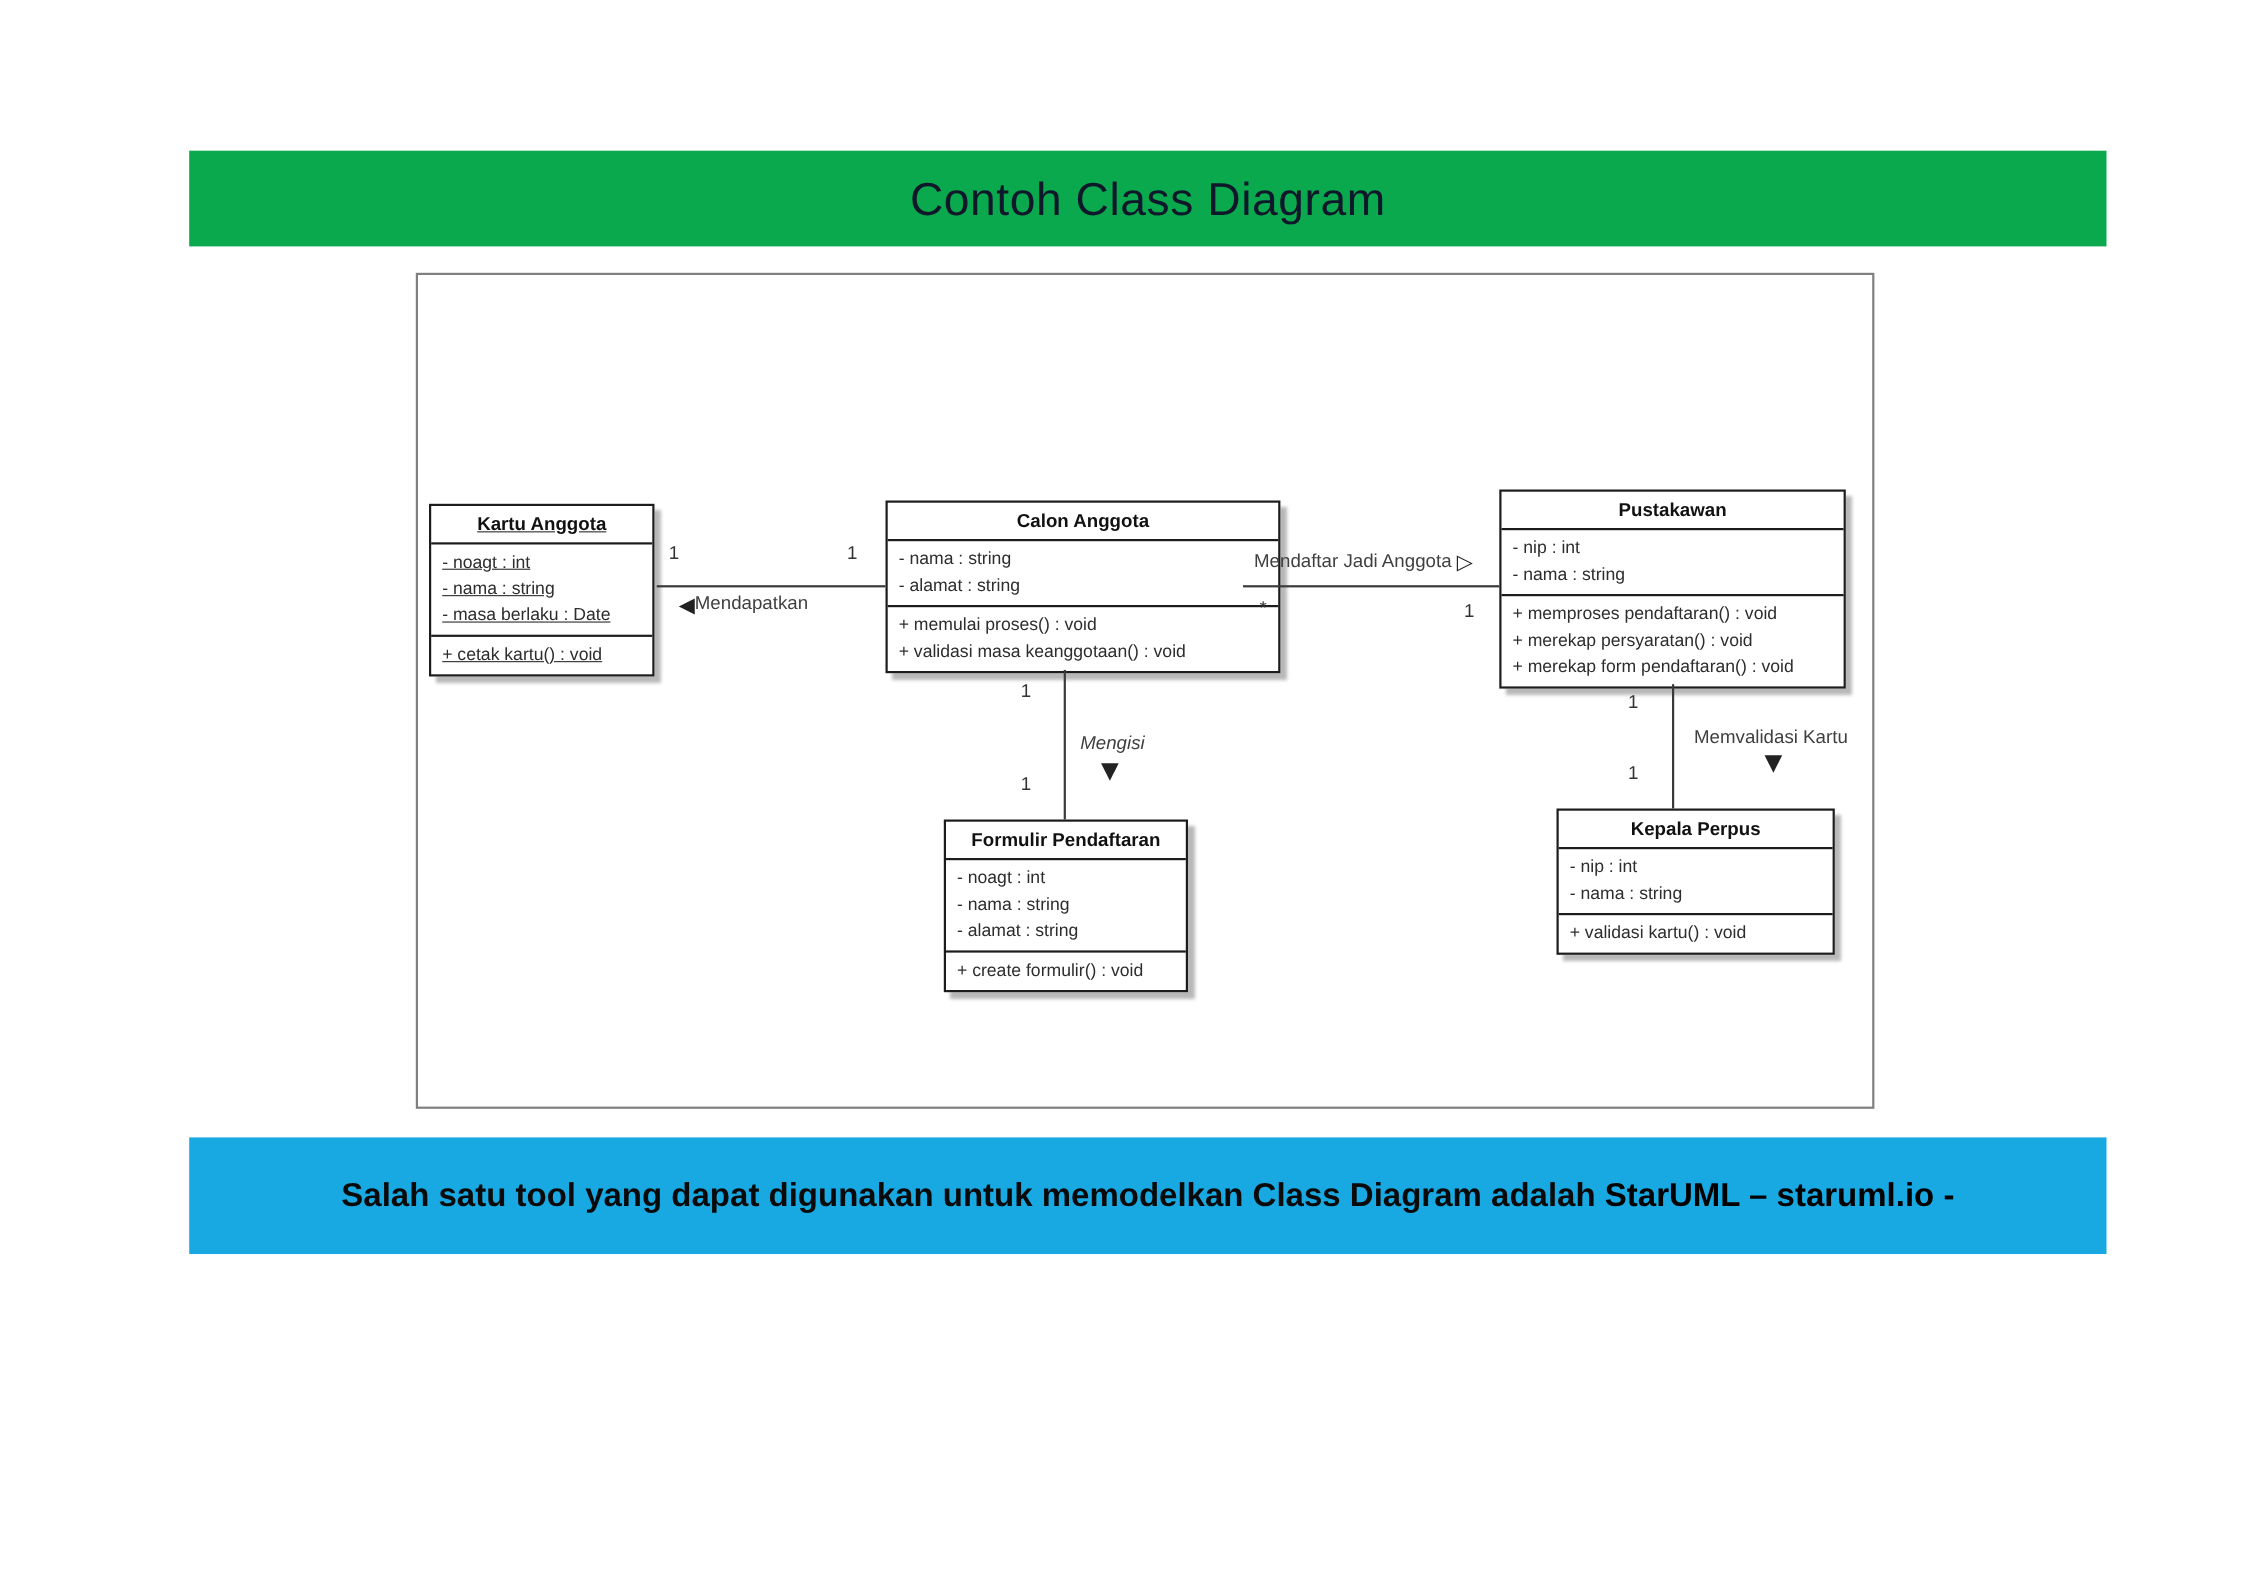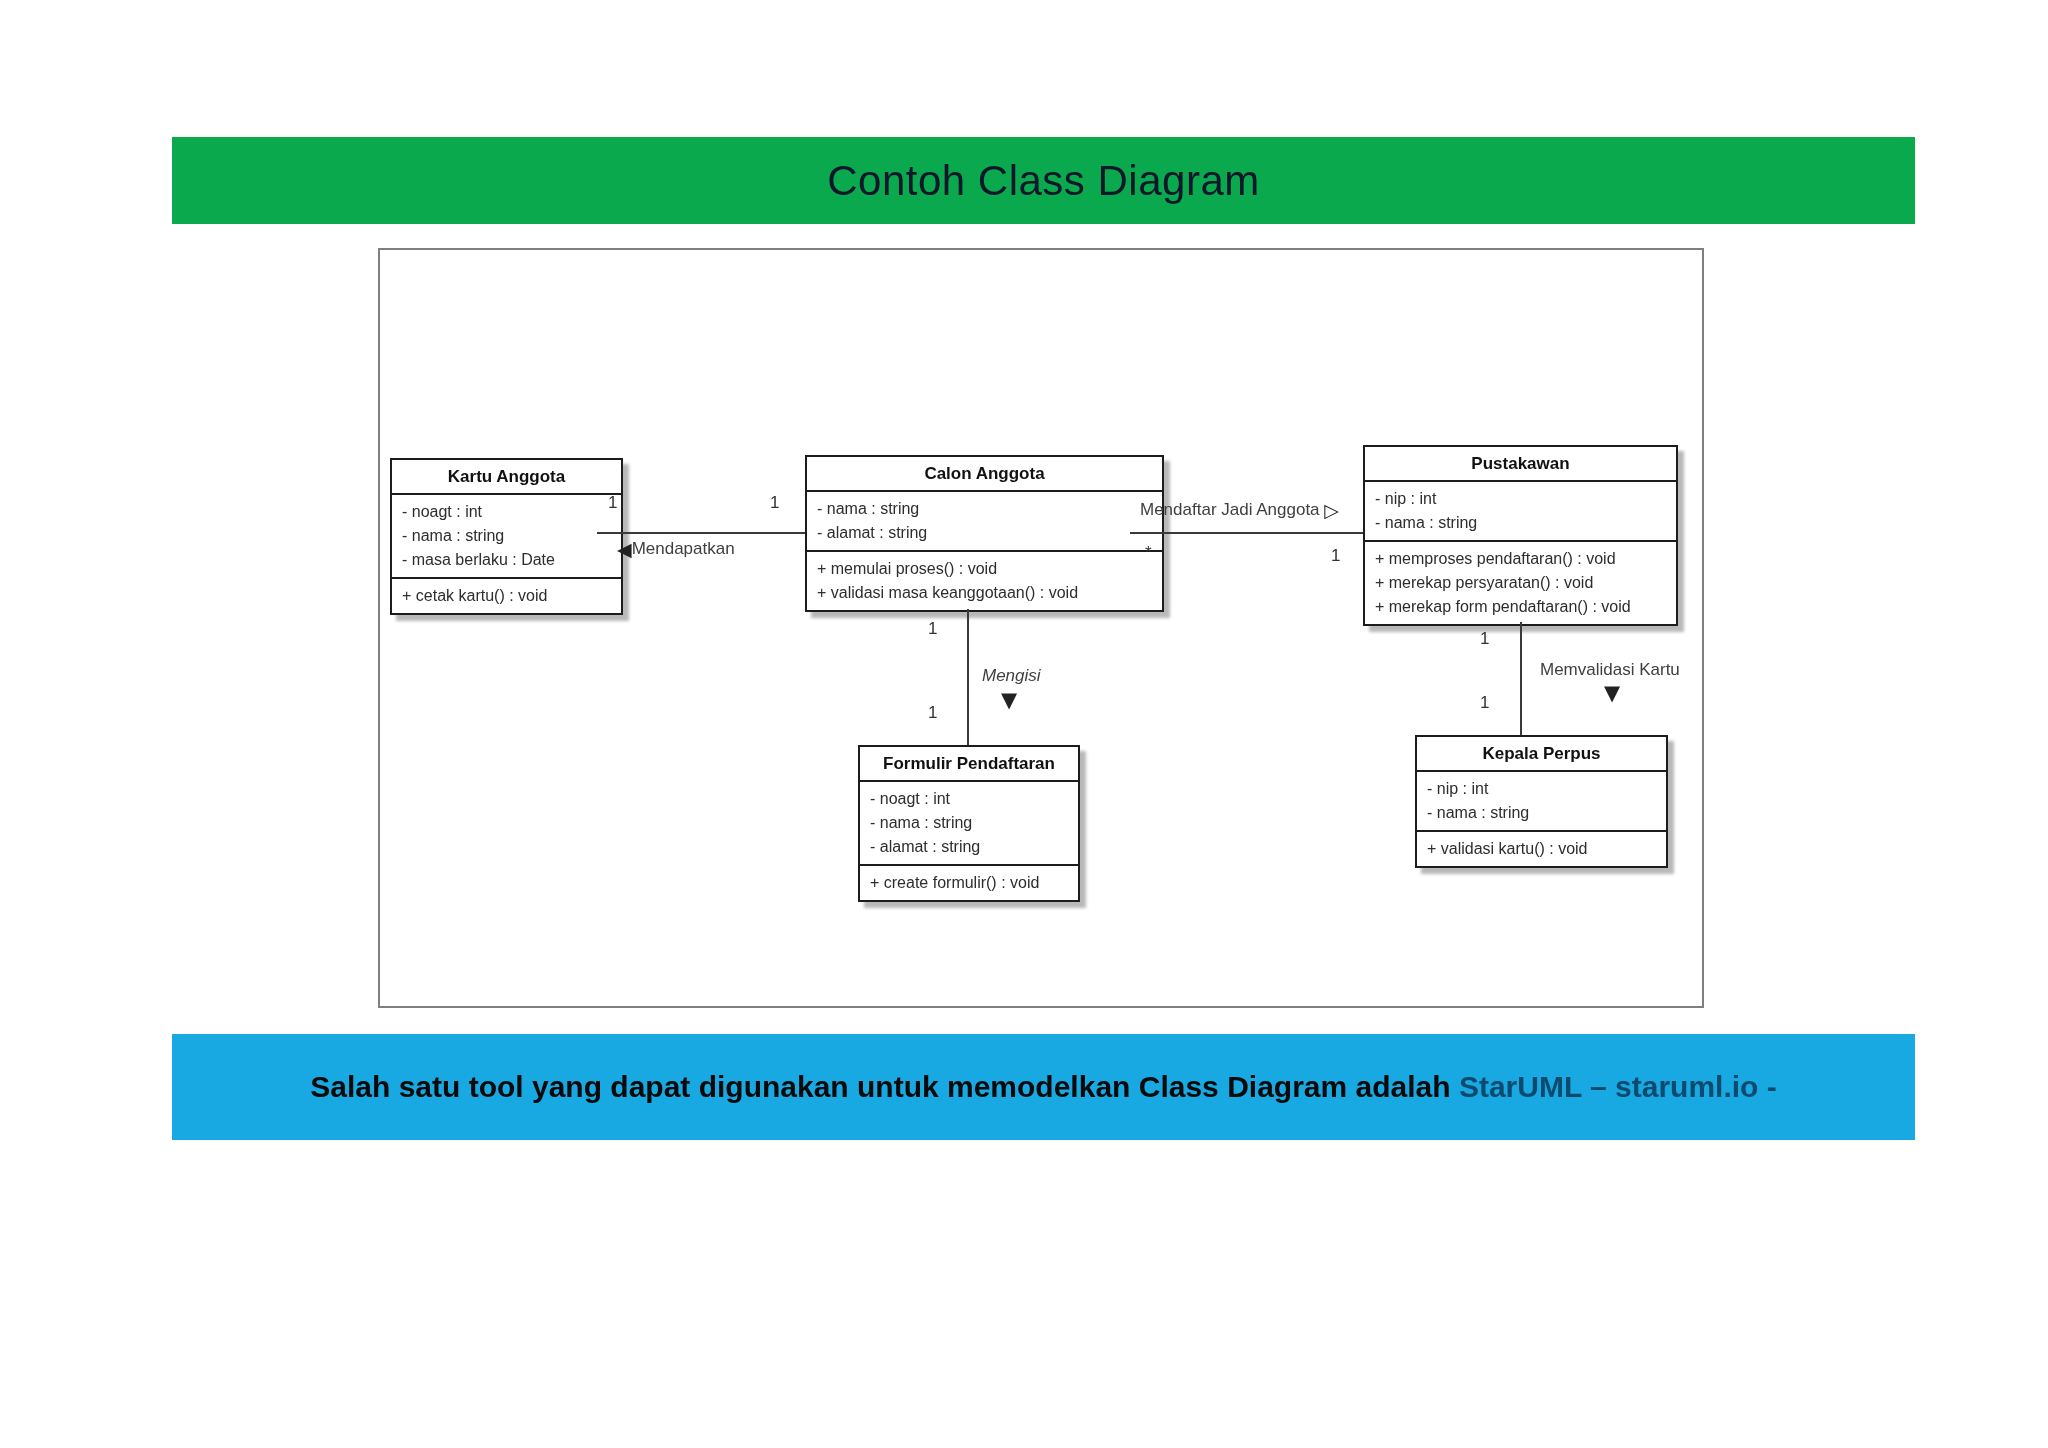--- a/index.html
+++ b/index.html
@@ -14,21 +14,21 @@
     display:flex; align-items:center; justify-content:center;
   }
   .banner-green { top:137px; height:87px; background:#0ba94d; }
   .banner-blue  { top:1034px; height:106px; background:#18a9e3; }
   .slide-title {
     font-size:42px; font-weight:400; color:#0f172a; letter-spacing:0.5px;
   }
   .footer-text {
     font-size:30px; font-weight:700; color:#0a0a0a; white-space:nowrap;
   }
-  .footer-text .highlight { color:#0c4a6e;text-align:center; }
+  .footer-text .highlight { color:#000000;text-align:center; }
 
   .diagram-frame {
     position:absolute; left:378px; top:248px; width:1326px; height:760px;
     border:2px solid #7f7f7f; background:#ffffff;
   }
 
   .uml-class {
     position:absolute; background:#ffffff; border:2px solid #1c1c1c;
     box-shadow:6px 6px 3px rgba(0,0,0,0.28);
     font-size:16px; color:#2d2d2d;
@@ -61,21 +61,21 @@
 <body>
 
 <div>
 
   <header class="banner banner-green">
     <h1 class="slide-title">Contoh Class Diagram</h1>
   </header>
 
   <div class="diagram-frame"></div>
 
-  <div class="uml-class" style="left:390px; top:458px; width:233px;">
+  <div class="uml-class" style="left:390px; top:458px; width:205px;text-decoration:underline;">
     <div class="uml-head">Kartu Anggota</div>
     <div class="uml-attrs">
       <div class="uml-row">- noagt : int</div>
       <div class="uml-row">- nama : string</div>
       <div class="uml-row">- masa berlaku : Date</div>
     </div>
     <div class="uml-ops">
       <div class="uml-row">+ cetak kartu() : void</div>
     </div>
   </div>

